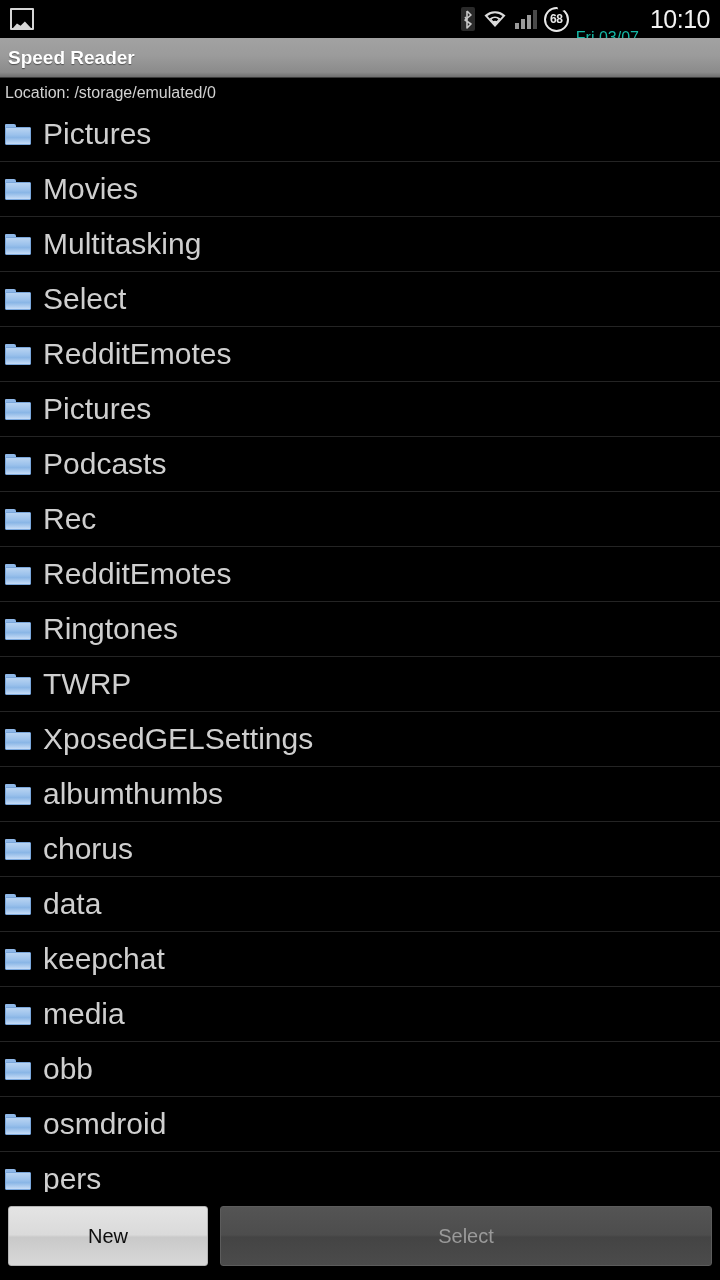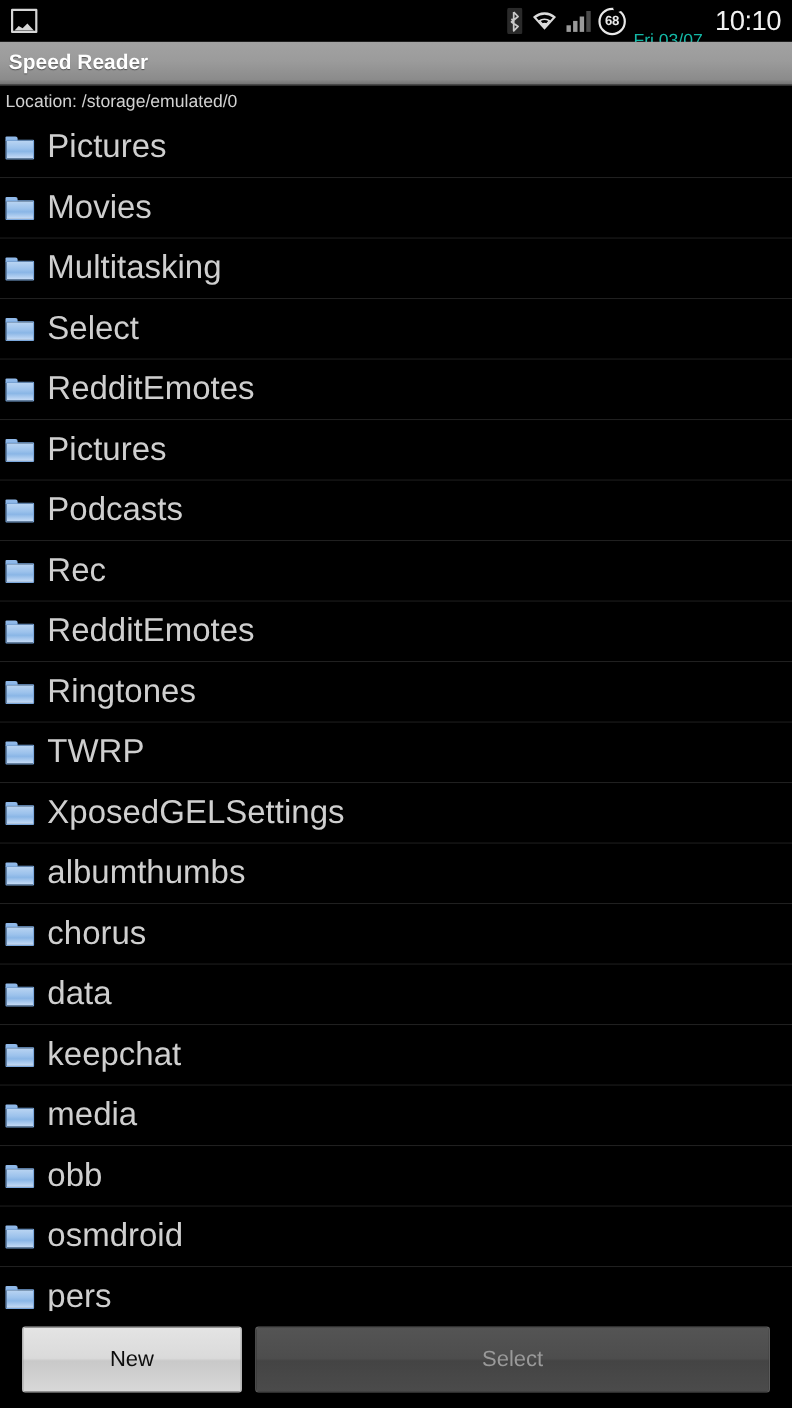--- a/index.html
+++ b/index.html
@@ -99,21 +99,21 @@
     border:1px solid #7aa7dc; border-radius:1px;
   }
   .row-label {
     color:#cfcfcf; font-size:30px; line-height:30px; white-space:nowrap;
   }
 
   
   .buttonbar {
     position:absolute; left:0; bottom:0; width:720px; height:88px;
     background:#000; display:flex; align-items:center;
-    padding:0 20px; gap:12px;
+    padding:0 8px; gap:12px;
   }
   .btn {
     height:60px; display:flex; align-items:center; justify-content:center;
     border-radius:3px; font-size:20px;
   }
   .btn-new {
     flex:0 0 200px;
     background:linear-gradient(to bottom, #e4e4e4 0%, #dadada 48%, #c9c9c9 52%, #d8d8d8 100%);
     border:1px solid #b4b4b4;
     color:#0d0d0d;

